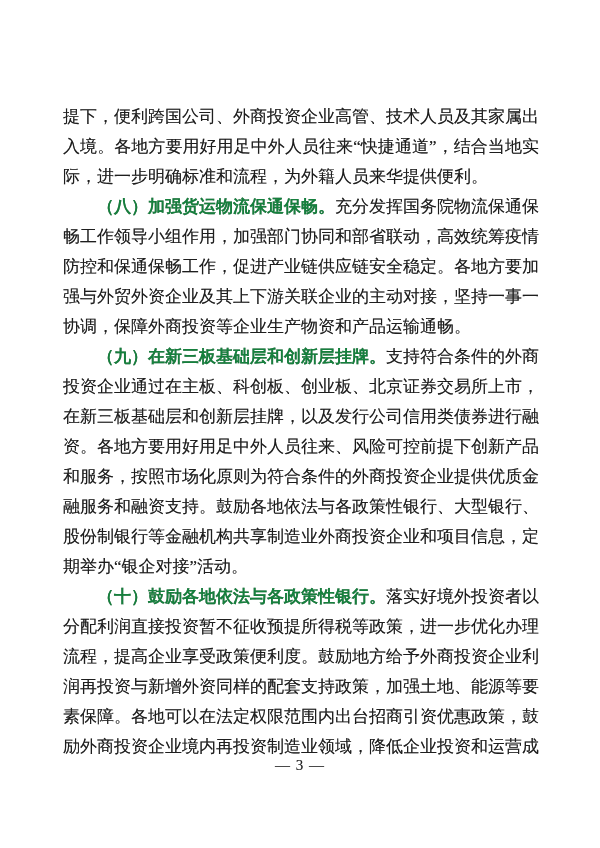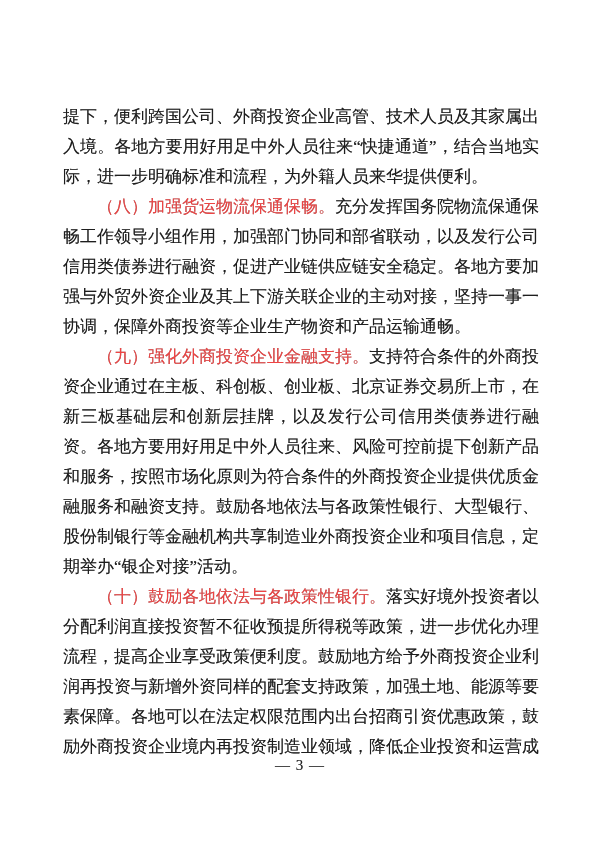--- a/index.html
+++ b/index.html
@@ -31,22 +31,22 @@
     text-justify: inter-ideograph;
     line-break: strict;
     word-break: normal;
     letter-spacing: 0;
     text-shadow: 0 0 0.5px rgba(40,40,40,0.55);
   }
   .para.indent {
     text-indent: 34px;
   }
   .para .head {
-    font-weight: 400;
-    color: #ef4444;
+    font-weight: 700;
+    color: #15803d;
   }
   .pagenum {
     position: absolute;
     left: 0;
     top: 753px;
     width: 100%;
     text-align: center;
     font-size: 15px;
     line-height: 24px;
     color: #262626;
@@ -55,22 +55,22 @@
   }
 </style>
 </head>
 <body>
 
 <div class="page">
   <div class="textblock">
 
     <p class="para"><span>提下，便利跨国公司、外商投资企业高管、技术人员及其家属出入境。各地方要用好用足中外人员往来“快捷通道”，结合当地实际，进一步明确标准和流程，为外籍人员来华提供便利。</span></p>
 
-    <p class="para indent"><span class="head">（八）加强货运物流保通保畅。</span><span>充分发挥国务院物流保通保畅工作领导小组作用，加强部门协同和部省联动，以及发行公司信用类债券进行融资，促进产业链供应链安全稳定。各地方要加强与外贸外资企业及其上下游关联企业的主动对接，坚持一事一协调，保障外商投资等企业生产物资和产品运输通畅。</span></p>
+    <p class="para indent"><span class="head">（八）加强货运物流保通保畅。</span><span>充分发挥国务院物流保通保畅工作领导小组作用，加强部门协同和部省联动，高效统筹疫情防控和保通保畅工作，促进产业链供应链安全稳定。各地方要加强与外贸外资企业及其上下游关联企业的主动对接，坚持一事一协调，保障外商投资等企业生产物资和产品运输通畅。</span></p>
 
-    <p class="para indent"><span class="head">（九）强化外商投资企业金融支持。</span><span>支持符合条件的外商投资企业通过在主板、科创板、创业板、北京证券交易所上市，在新三板基础层和创新层挂牌，以及发行公司信用类债券进行融资。各地方要用好用足中外人员往来、风险可控前提下创新产品和服务，按照市场化原则为符合条件的外商投资企业提供优质金融服务和融资支持。鼓励各地依法与各政策性银行、大型银行、股份制银行等金融机构共享制造业外商投资企业和项目信息，定期举办“银企对接”活动。</span></p>
+    <p class="para indent"><span class="head">（九）在新三板基础层和创新层挂牌。</span><span>支持符合条件的外商投资企业通过在主板、科创板、创业板、北京证券交易所上市，在新三板基础层和创新层挂牌，以及发行公司信用类债券进行融资。各地方要用好用足中外人员往来、风险可控前提下创新产品和服务，按照市场化原则为符合条件的外商投资企业提供优质金融服务和融资支持。鼓励各地依法与各政策性银行、大型银行、股份制银行等金融机构共享制造业外商投资企业和项目信息，定期举办“银企对接”活动。</span></p>
 
     <p class="para indent"><span class="head">（十）鼓励各地依法与各政策性银行。</span><span>落实好境外投资者以分配利润直接投资暂不征收预提所得税等政策，进一步优化办理流程，提高企业享受政策便利度。鼓励地方给予外商投资企业利润再投资与新增外资同样的配套支持政策，加强土地、能源等要素保障。各地可以在法定权限范围内出台招商引资优惠政策，鼓励外商投资企业境内再投资制造业领域，降低企业投资和运营成</span></p>
 
   </div>
 
   <div class="pagenum">— 3 —</div>
 </div>
 
 </body></html>

